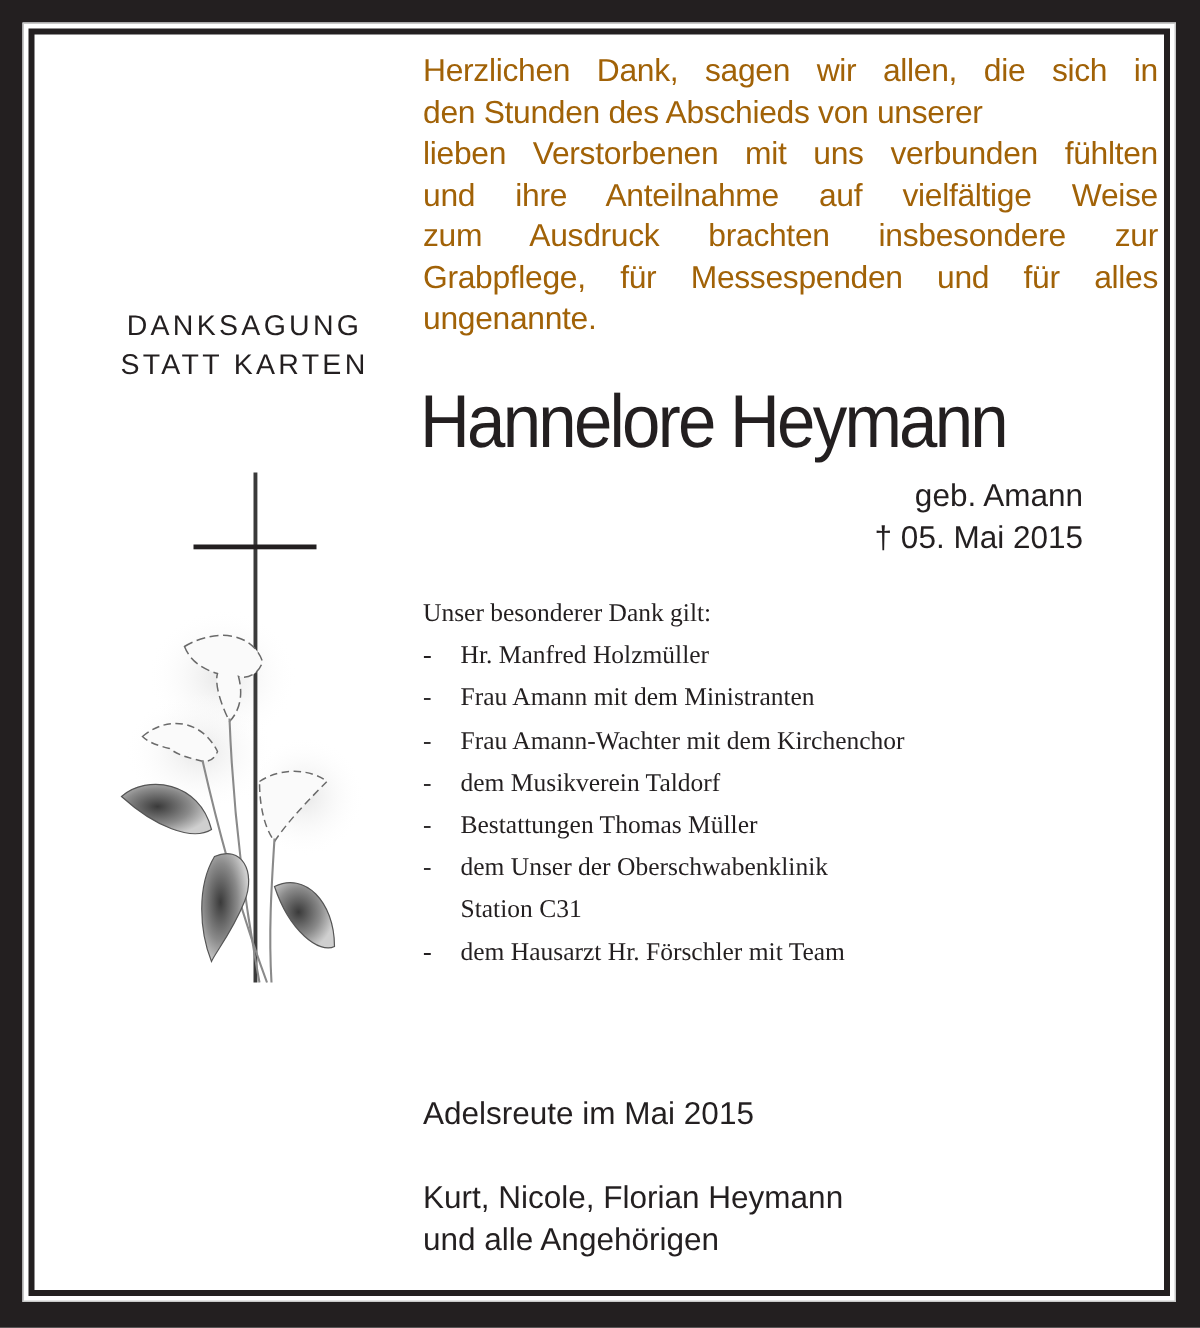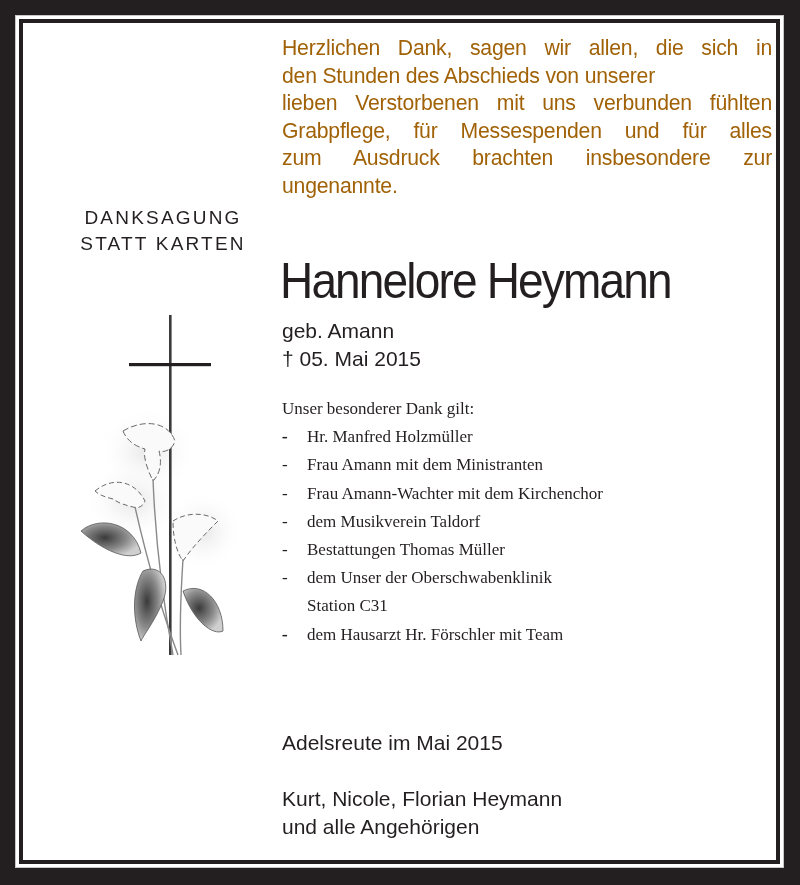--- a/index.html
+++ b/index.html
@@ -99,21 +99,21 @@
       transform: scaleX(0.92);
       transform-origin: left center;
       white-space: nowrap;
       color: #231f20;
     }
     .subname {
       position: absolute;
       left: 0;
       top: 294px;
       width: 440px;
-      text-align: left;
+      text-align: right;
       font-size: 21px;
       line-height: 28px;
       color: #231f20;
     }
     .thanks {
       position: absolute;
       left: 0;
       top: 372px;
       width: 490px;
       font-size: 17px;
@@ -203,22 +203,23 @@
       <path d="M70 280 C 88 272, 98 290, 90 310 C 82 330, 70 345, 68 350 C 60 330, 58 300, 70 280 Z" fill="url(#leafg)" stroke="#555" stroke-width="0.8"></path>
       <path d="M110 300 C 130 290, 150 310, 150 340 C 140 345, 120 330, 110 300 Z" fill="url(#leafg)" stroke="#555" stroke-width="0.8"></path>
     </svg>
   </div>
 
   <div class="right-col">
     <div class="intro">
       <span class="line">Herzlichen Dank, sagen wir allen, die sich in</span>
       <span class="line" style="text-align-last:left;">den Stunden des Abschieds von unserer</span>
       <span class="line">lieben Verstorbenen mit uns verbunden fühlten</span>
+      <span class="line">und ihre Anteilnahme auf vielfältige Weise</span>
+      <span class="line">zum Ausdruck brachten insbesondere zur</span>
       <span class="line">Grabpflege, für Messespenden und für alles</span>
-      <span class="line">zum Ausdruck brachten insbesondere zur</span>
       <span class="line last">ungenannte.</span>
     </div>
 
     <div class="name">Hannelore Heymann</div>
 
     <div class="subname">
       <div>geb. Amann</div>
       <div>† 05. Mai 2015</div>
     </div>
 

